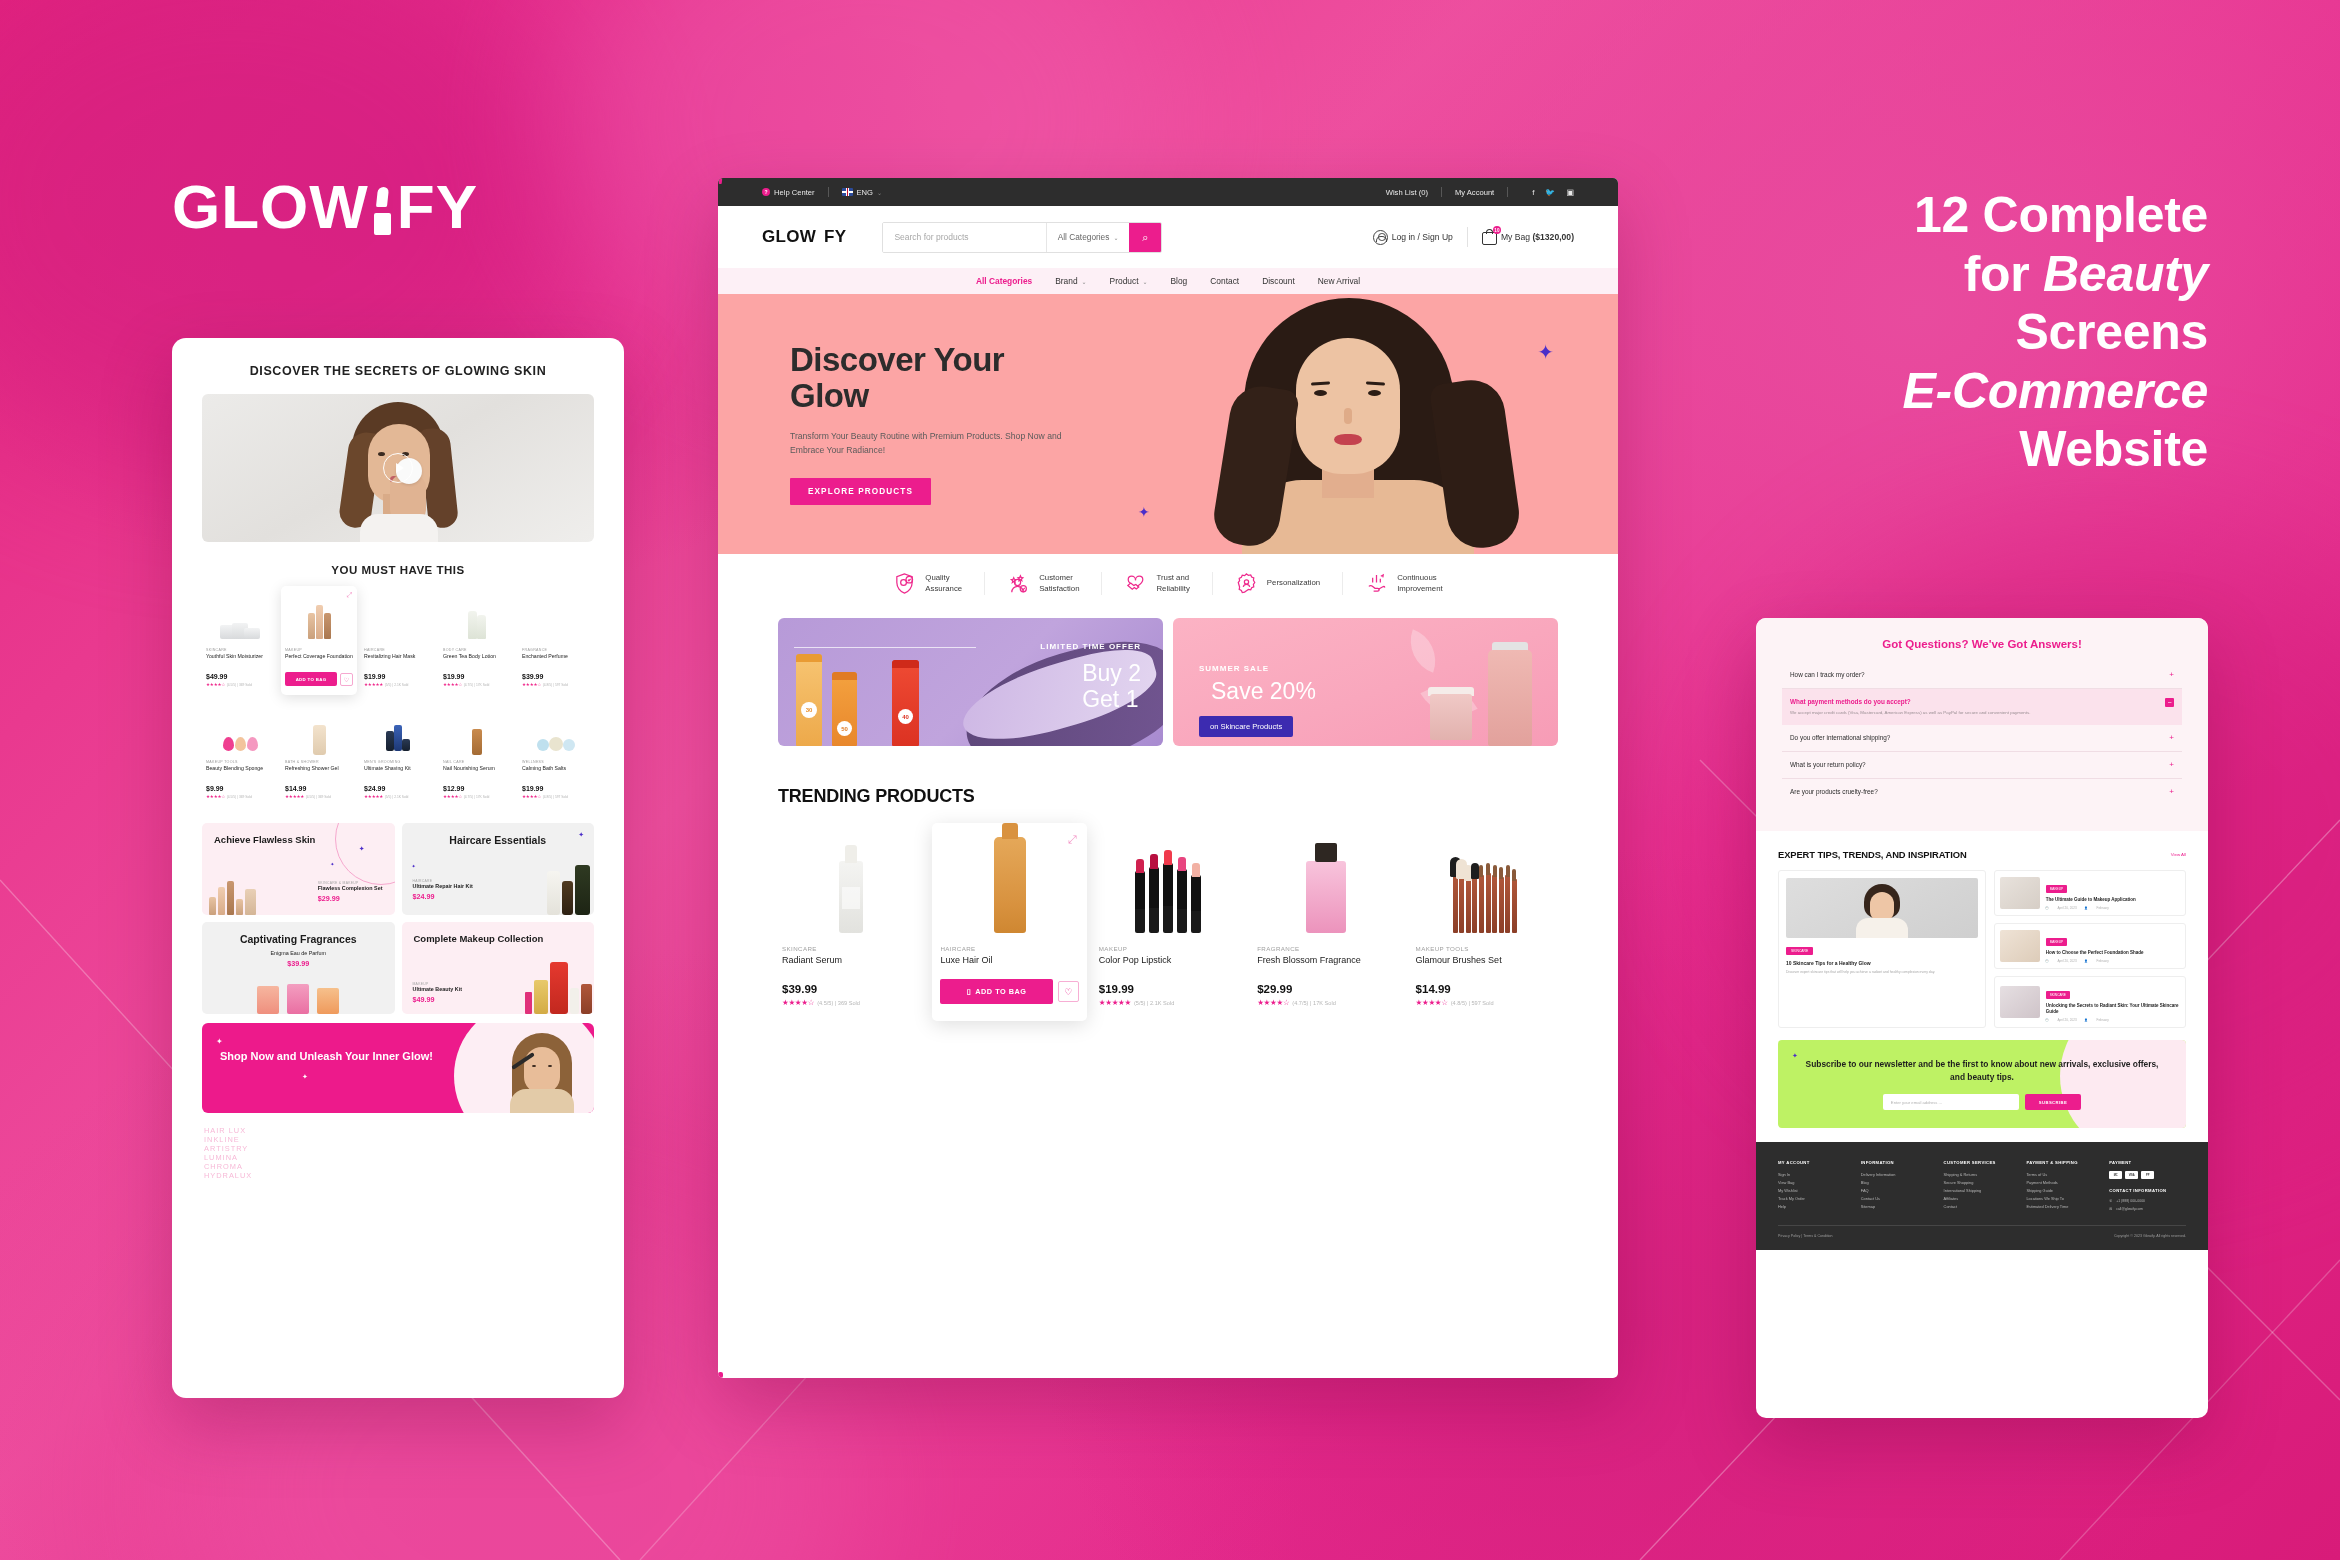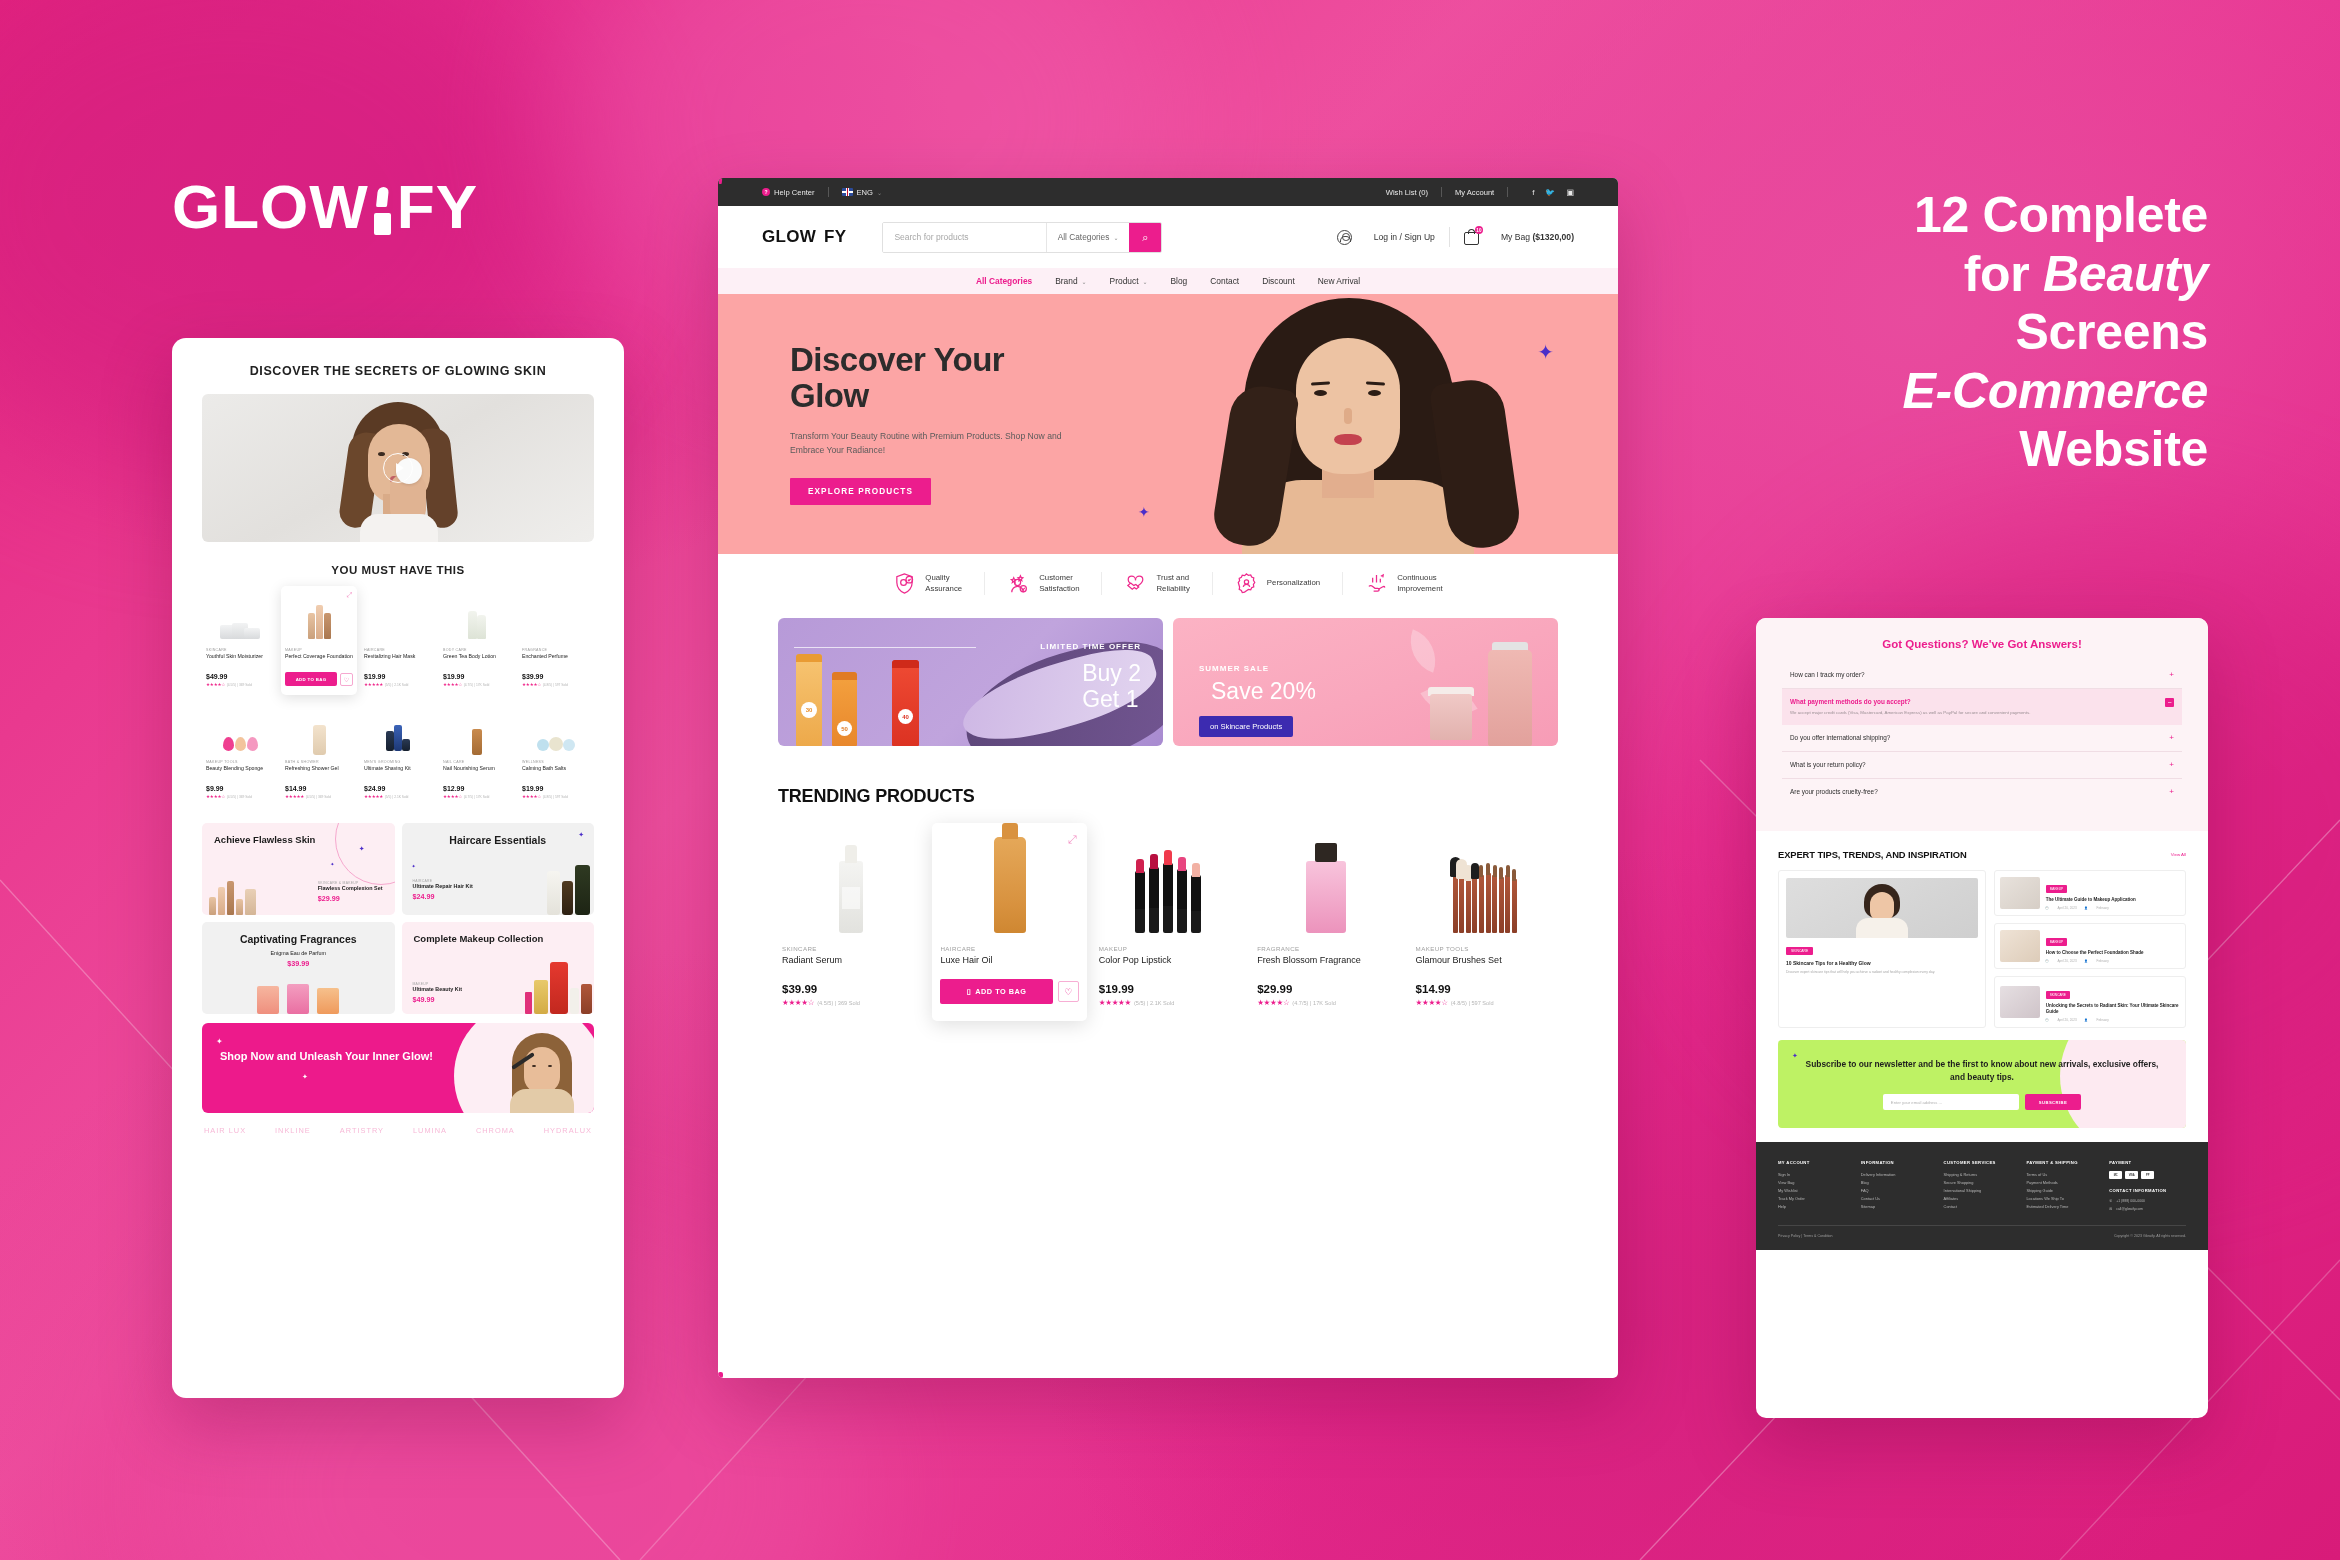--- a/index.html
+++ b/index.html
@@ -164,21 +164,21 @@
   }
   .bc-txt { position:absolute; left:18px; top:26px; color:#fff; font-size:11px; font-weight:700; line-height:1.32; }
   .bc-blob { position:absolute; right:-10px; top:-22px; width:150px; height:150px; border-radius:50%; background:#fdeef4; }
   .bc-model { position:absolute; right:14px; top:10px; width:76px; height:84px; }
   .bm-hair { position:absolute; left:8px; top:0; width:60px;height:84px; background:#8c6239; border-radius:30px 30px 20px 20px; }
   .bm-face { position:absolute; left:20px; top:14px; width:36px;height:46px; background:#e8bd99; border-radius:18px 18px 16px 16px; }
   .bm-body { position:absolute; left:6px; top:56px; width:64px;height:32px; background:#e3cba8; border-radius:16px 16px 0 0; }
   .bm-brush { position:absolute; left:6px; top:26px; width:26px;height:4px; background:#2a2a2a; border-radius:2px; transform:rotate(-34deg); }
   .bm-eye { position:absolute; width:4px;height:2.4px; background:#3a2a20; border-radius:50%; top:32px; }
   .brands-row {
-    display:flex; justify-content:space-between; margin-top:13px; padding:0 2px 0;
+    display:flex; justify-content:space-between; margin-top:13px; padding:0 2px 0;flex-direction:column;
   }
   .brand-name { font-size:7.4px; letter-spacing:1px; color:#f7b9d7; font-weight:500; }
   
   #screen-center {
     left:718px; top:178px; width:900px; height:1200px;
     border-radius:5px;
   }
   .c-topbar {
     height:28px; background:#2d2d2d; display:flex; align-items:center;
     padding:0 44px; justify-content:space-between;
@@ -197,21 +197,21 @@
   .c-logo { font-size:17px; font-weight:700; color:#111; letter-spacing:.3px; display:flex; align-items:flex-end; }
   .c-logo .lip { width:5px;height:14px; margin:0 1.5px 1px; }
   .c-logo .lip-top { left:1px; width:3px; height:6px; background:#ec1d8d; border-radius:2px 2px 1px 1px; }
   .c-logo .lip-body { width:5px;height:6.5px; background:#ec1d8d; }
   .c-search { display:flex; height:31px; width:280px; border:1px solid #e0e0e0; border-radius:2px; overflow:hidden; margin-left:36px; }
   .c-search input { flex:1; border:0; outline:0; padding:0 11px; font-size:8.5px; color:#555; font-family:inherit; }
   .c-search input::placeholder { color:#a8a8a8; }
   .c-searchcat { display:flex; align-items:center; gap:4px; padding:0 11px; font-size:8.3px; color:#666; border-left:1px solid #e6e6e6; white-space:nowrap; }
   .c-searchbtn { width:32px; background:#ec1d8d; display:flex; align-items:center; justify-content:center; color:#fff; font-size:11px; }
   .c-headR { display:flex; align-items:center; margin-left:auto; }
-  .hr-item { display:flex; align-items:center; gap:22px; font-size:8.6px; color:#333; }
+  .hr-item { display:flex; align-items:center; gap:4px; font-size:8.6px; color:#333; }
   .hr-sep { width:1px;height:20px; background:#e2e2e2; margin:0 14px; }
   .icon-circ { width:15px;height:15px; border:1.1px solid #444; border-radius:50%; position:relative; }
   .icon-circ::before { content:''; position:absolute; left:4.4px; top:2.8px; width:5.5px;height:5.5px; border:1.1px solid #444; border-radius:50%; }
   .icon-circ::after { content:''; position:absolute; left:2.6px; bottom:1.4px; width:9px;height:5px; border:1.1px solid #444; border-bottom:0; border-radius:5px 5px 0 0; }
   .bag-ic { position:relative; width:15px;height:16px; }
   .bag-body { position:absolute; bottom:0; width:15px;height:13px; border:1.2px solid #333; border-radius:2px; }
   .bag-handle { position:absolute; top:0; left:4px; width:7px;height:5px; border:1.2px solid #333; border-bottom:0; border-radius:4px 4px 0 0; }
   .bag-badge { position:absolute; top:-3px; right:-4px; background:#ec1d8d; color:#fff; font-size:4.6px; border-radius:50%; width:8px;height:8px; display:flex; align-items:center; justify-content:center; font-weight:700; }
   .c-nav {
     height:26px; background:#fdf0f6; display:flex; align-items:center;

